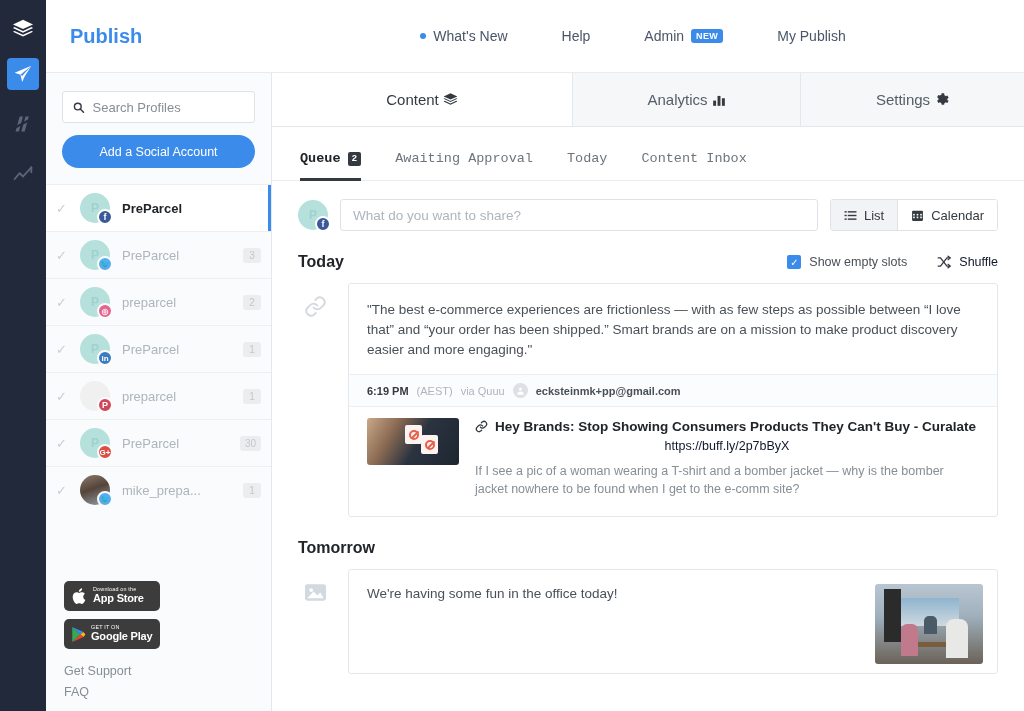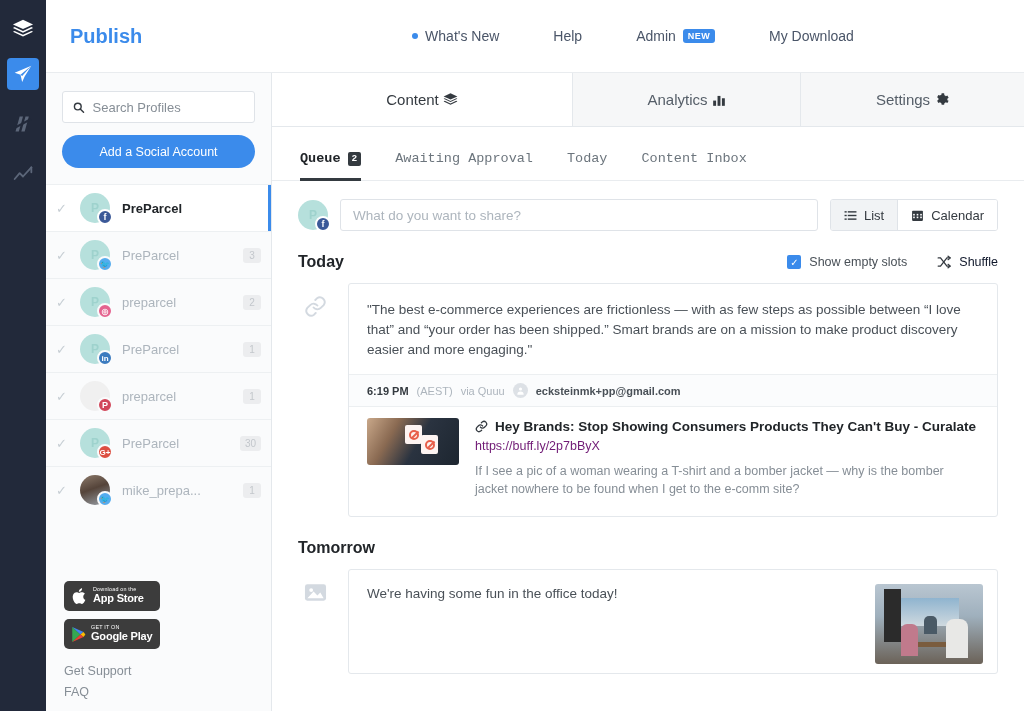--- a/index.html
+++ b/index.html
@@ -212,21 +212,21 @@
   }
   .link-thumb .card1 { width:17px;height:19px; left:38px; top:7px; }
   .link-thumb .card2 { width:17px;height:19px; left:54px; top:17px; }
   .noentry { width:10px;height:10px;border-radius:50%;border:2px solid #e8604c; position:relative;}
   .noentry::after{content:'';position:absolute;left:-1px;top:2.5px;width:10px;height:2px;background:#e8604c;transform:rotate(-45deg);}
   .link-body { flex: 1; min-width: 0; }
   .link-title {
     font-size: 13.5px; font-weight: bold; color: #212529; line-height: 18px;
     display: flex; align-items: flex-start; gap: 7px; cursor: pointer;
   }
-  .link-url { font-size: 12.5px; color: #701a75; margin-top: 3px; }
+  .link-url { font-size: 12.5px; color: #0f172a; margin-top: 3px; text-align: center; }
   .link-desc { font-size: 12.5px; color: #868e96; line-height: 18px; margin-top: 9px; }
 
   .post-card2 { flex: 1; border: 1px solid #e4e8ec; border-radius: 3px; background:#fff; display:flex; min-height: 105px;}
   .post-card2-text { flex: 1; padding: 16px 18px; font-size: 13.5px; color: #495057; }
   .photo-thumb {
     width: 108px; height: 80px; margin: 14px 14px 0 0; border-radius: 3px; overflow:hidden;
     background: linear-gradient(180deg,#b9c6d1 0%,#9fb0bd 40%,#6b6258 100%);
     position: relative; flex: 0 0 108px;
   }
   .pt-sky { position:absolute; left:22%; top:18%; width:56%; height:34%; background:linear-gradient(180deg,#8fb4cf,#cfd9df); }
@@ -279,21 +279,21 @@
           <span>What's New</span>
         </div>
         <div class="topnav-item">
           <span>Help</span>
         </div>
         <div class="topnav-item">
           <span>Admin</span>
           <span class="badge-new">NEW</span>
         </div>
         <div class="topnav-item">
-          <span>My Download</span>
+          <span>My Publish</span>
         </div>
       </div>
     </div>
 
     <div class="body">
 
       <div class="sidebar">
         <div class="sb-top">
           <div class="search-box">
             <svg width="13" height="13" viewBox="0 0 24 24" fill="none" stroke="#343a40" stroke-width="3">

